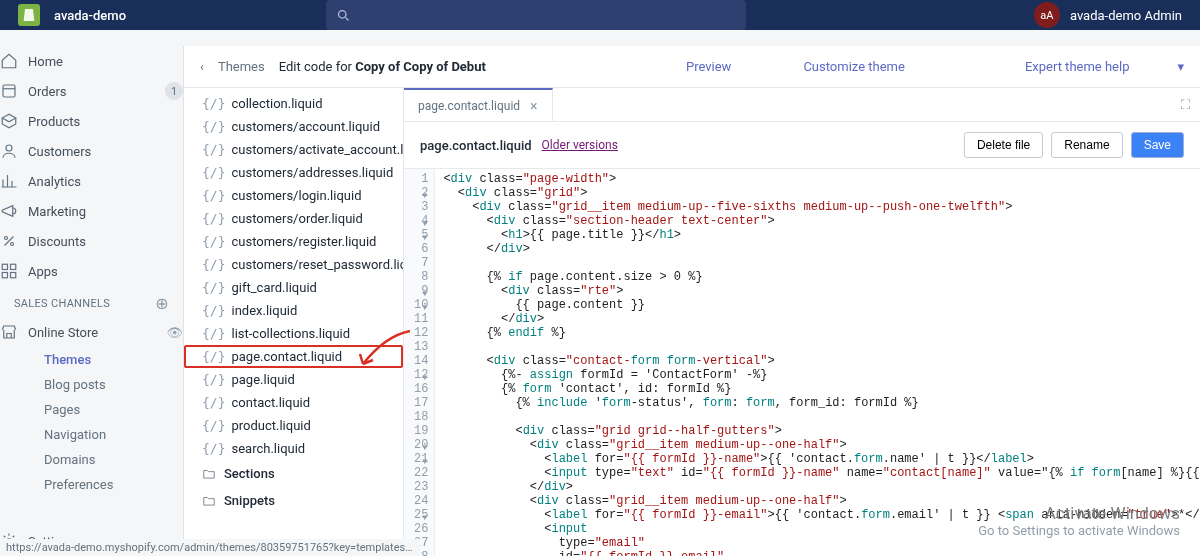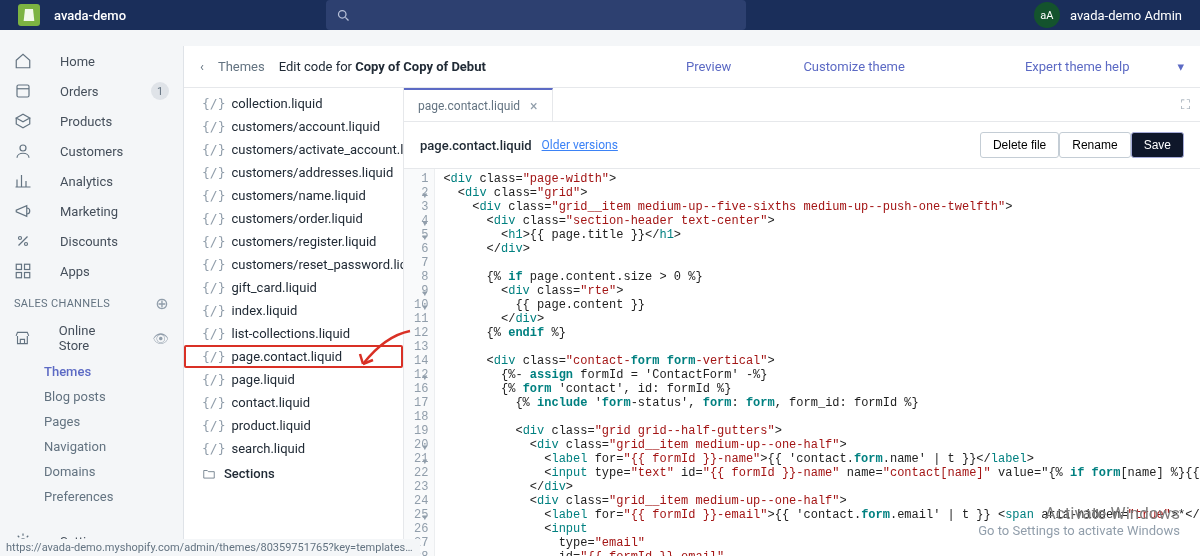--- a/index.html
+++ b/index.html
@@ -8,25 +8,25 @@
 
 .topbar { height: 30px; background: #1a2e5a; display: flex; align-items: center; padding: 0 18px; color: #fff; }
 .logo-box { width: 22px; height: 22px; background: #7cb342; border-radius: 3px; display: flex; align-items: center; justify-content: center; margin-right: 14px; }
 .logo-box svg { width: 16px; height: 16px; }
 .store-name { font-weight: 500; margin-right: 40px; }
 .search { flex: 0 0 420px; margin-left: 160px; background: #2d4070; border-radius: 4px; height: 30px; display: flex; align-items: center; padding: 0 10px; color: #b8c1d9; }
 .search svg { width: 15px; height: 15px; margin-right: 8px; }
 .search input { background: transparent; border: none; outline: none; color: #fff; font-size: 13px; flex: 1; }
 .search input::placeholder { color: #b8c1d9; }
 .spacer { flex: 1; }
-.avatar { width: 26px; height: 26px; border-radius: 50%; background: #14532d; display: flex; align-items: center; justify-content: center; font-size: 11px; margin-right: 10px; }
+.avatar { width: 26px; height: 26px; border-radius: 50%; background: #7f1d1d; display: flex; align-items: center; justify-content: center; font-size: 11px; margin-right: 10px; }
 
 
 .sidebar { position: absolute; left: 0; top: 46px; width: 184px; bottom: 0; background: #f4f6f8; border-right: 1px solid #dfe3e8; display: flex; flex-direction: column; }
-.nav-item { display: flex; align-items: center; padding: 6px 14px; color: #454f5b; gap: 28px; cursor: pointer; }
+.nav-item { display: flex; align-items: center; padding: 6px 0; color: #454f5b; gap: 10px; cursor: pointer; }
 .nav-item svg { width: 18px; height: 18px; stroke: #637381; fill: none; stroke-width: 1.6; }
 .nav-section-label { padding: 8px 14px 4px; font-size: 11px; color: #637381; letter-spacing: .3px; display:flex; justify-content:space-between; align-items:center;}
 .sub-item { padding: 5px 14px 5px 44px; color: #637381; cursor: pointer; }
 .sub-item.active { color: #5c6ac4; font-weight: 500; }
 .nav-item .badge { margin-left: auto; width: 18px; height: 18px; border-radius: 50%; background: #dfe3e8; font-size: 11px; display: flex; align-items: center; justify-content: center; color: #637381; }
 .sidebar-bottom { margin-top: auto; }
 
 
 .content { position: absolute; left: 184px; top: 46px; right: 0; bottom: 0; display: flex; flex-direction: column; background: #fff; }
 .crumb-bar { height: 42px; border-bottom: 1px solid #e6e8eb; display: flex; align-items: center; padding: 0 16px; gap: 14px; }
@@ -46,31 +46,31 @@
 .folder-item svg { width: 14px; height: 14px; fill: none; stroke:#637381; stroke-width:1.4;}
 
 
 .editor { flex: 1; display: flex; flex-direction: column; overflow: hidden; }
 .tabs-row { display: flex; align-items: center; border-bottom: 1px solid #e6e8eb; height: 34px; padding-right: 10px; }
 .tab { padding: 0 14px; height: 100%; display: flex; align-items: center; gap: 10px; border-top: 2px solid #5c6ac4; border-right: 1px solid #e6e8eb; font-size: 12px; color: #637381; }
 .tab .close { font-size: 14px; color: #919eab; cursor: pointer; }
 .tabs-row .expand { margin-left: auto; cursor: pointer; color:#919eab;}
 .file-actions { display: flex; align-items: center; padding: 10px 16px; gap: 10px; border-bottom: 1px solid #e6e8eb; }
 .file-actions .fname { font-weight: 500; }
-.file-actions .older { color: #3b82f6; text-decoration: underline; font-size: 12px; cursor: pointer; }
-.file-actions .actions { margin-left: auto; display: flex; }
+.file-actions .older { color: #701a75; text-decoration: underline; font-size: 12px; cursor: pointer; }
+.file-actions .actions { margin-left: auto; display: flex; gap: 8px; }
 .btn { padding: 5px 12px; border: 1px solid #c4cdd5; border-radius: 3px; background: #fff; cursor: pointer; font-size: 12px; }
-.btn.primary { background: #0f172a; border-color: #a5abd8; color: #fff; }
+.btn.primary { background: #3b82f6; border-color: #a5abd8; color: #fff; }
 
 .code-area { flex: 1; display: flex; overflow: auto; font-family: "Courier New", monospace; font-size: 12px; line-height: 1.4; }
 .gutter { background: #f9fafb; border-right: 1px solid #eceef0; color: #919eab; text-align: right; padding: 2px 6px 2px 10px; user-select: none; }
 .gutter div { height: 14px; }
 .code { padding: 2px 8px; white-space: pre; color: #222; }
 .code div { height: 14px; }
-.tk-kw { color: #008080; font-weight: bold; }
+.tk-kw { color: #008080; font-weight: normal; }
 .tk-str { color: #a31515; }
 .tk-tag { color: #008080; }
 
 
 .watermark { position: absolute; right: 20px; bottom: 18px; text-align: right; color: #919eab; font-size: 13px; }
 .watermark .t1 { font-size: 17px; color: #7d7d7d; }
 .status-url { position: absolute; left: 0; bottom: 0; font-size: 11px; color: #637381; background: #f4f6f8; padding: 2px 6px; max-width: 420px; white-space: nowrap; overflow: hidden; text-overflow: ellipsis; }
 
 .arrow-svg { position:absolute; pointer-events:none; }
 </style>
@@ -219,21 +219,21 @@
           <div class="file-item">
             <span class="fi-icon">{/}</span>
             <span>customers/activate_account.li</span>
           </div>
           <div class="file-item">
             <span class="fi-icon">{/}</span>
             <span>customers/addresses.liquid</span>
           </div>
           <div class="file-item">
             <span class="fi-icon">{/}</span>
-            <span>customers/name.liquid</span>
+            <span>customers/login.liquid</span>
           </div>
           <div class="file-item">
             <span class="fi-icon">{/}</span>
             <span>customers/order.liquid</span>
           </div>
           <div class="file-item">
             <span class="fi-icon">{/}</span>
             <span>customers/register.liquid</span>
           </div>
           <div class="file-item">
@@ -272,20 +272,26 @@
             <span class="fi-icon">{/}</span>
             <span>search.liquid</span>
           </div>
         </div>
       <div id="folders-list">
           <div class="folder-item">
             <svg viewBox="0 0 24 24">
               <path d="M3 6h6l2 2h10v11H3z"></path>
             </svg>
             <span>Sections</span>
+          </div>
+          <div class="folder-item">
+            <svg viewBox="0 0 24 24">
+              <path d="M3 6h6l2 2h10v11H3z"></path>
+            </svg>
+            <span>Snippets</span>
           </div>
         </div>
     </div>
 
     <div class="editor">
       <div class="tabs-row">
         <div class="tab">
           <span>page.contact.liquid</span>
           <span class="close">×</span>
         </div>

